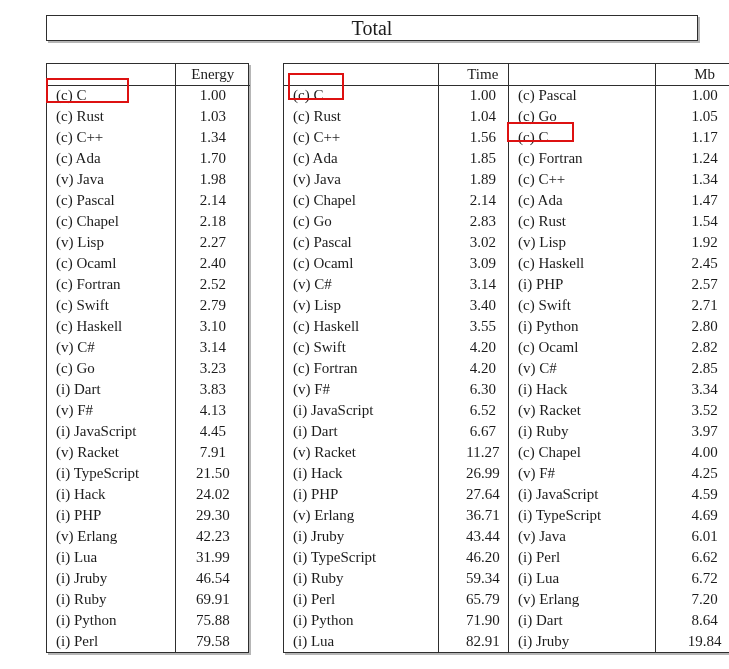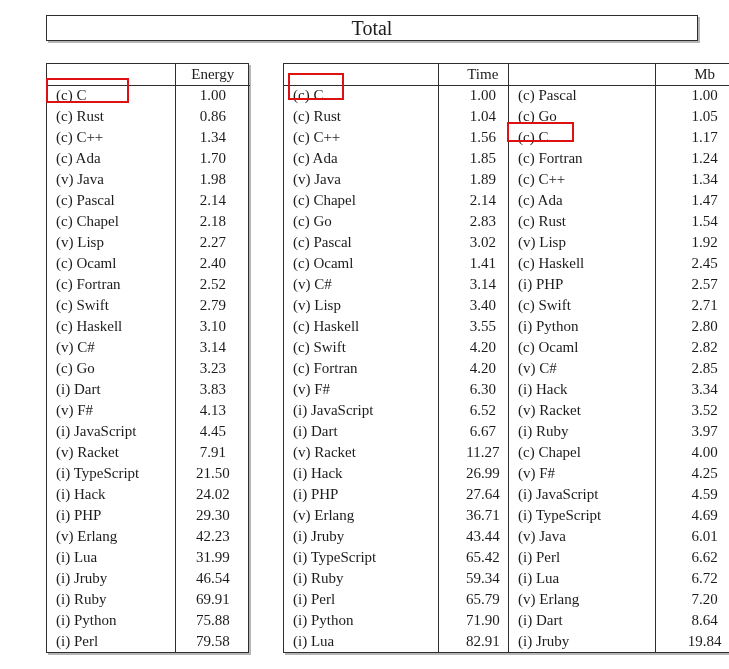--- a/index.html
+++ b/index.html
@@ -85,21 +85,21 @@
         <th class="val-head">Energy</th>
       </tr>
     </thead>
     <tbody>
         <tr>
           <td class="lang">(c) C</td>
           <td class="val">1.00</td>
         </tr>
         <tr>
           <td class="lang">(c) Rust</td>
-          <td class="val">0.86</td>
+          <td class="val">1.03</td>
         </tr>
         <tr>
           <td class="lang">(c) C++</td>
           <td class="val">1.34</td>
         </tr>
         <tr>
           <td class="lang">(c) Ada</td>
           <td class="val">1.70</td>
         </tr>
         <tr>
@@ -238,21 +238,21 @@
         <tr>
           <td class="lang">(c) Go</td>
           <td class="val">2.83</td>
         </tr>
         <tr>
           <td class="lang">(c) Pascal</td>
           <td class="val">3.02</td>
         </tr>
         <tr>
           <td class="lang">(c) Ocaml</td>
-          <td class="val">1.41</td>
+          <td class="val">3.09</td>
         </tr>
         <tr>
           <td class="lang">(v) C#</td>
           <td class="val">3.14</td>
         </tr>
         <tr>
           <td class="lang">(v) Lisp</td>
           <td class="val">3.40</td>
         </tr>
         <tr>
@@ -294,21 +294,21 @@
         <tr>
           <td class="lang">(v) Erlang</td>
           <td class="val">36.71</td>
         </tr>
         <tr>
           <td class="lang">(i) Jruby</td>
           <td class="val">43.44</td>
         </tr>
         <tr>
           <td class="lang">(i) TypeScript</td>
-          <td class="val">65.42</td>
+          <td class="val">46.20</td>
         </tr>
         <tr>
           <td class="lang">(i) Ruby</td>
           <td class="val">59.34</td>
         </tr>
         <tr>
           <td class="lang">(i) Perl</td>
           <td class="val">65.79</td>
         </tr>
         <tr>

